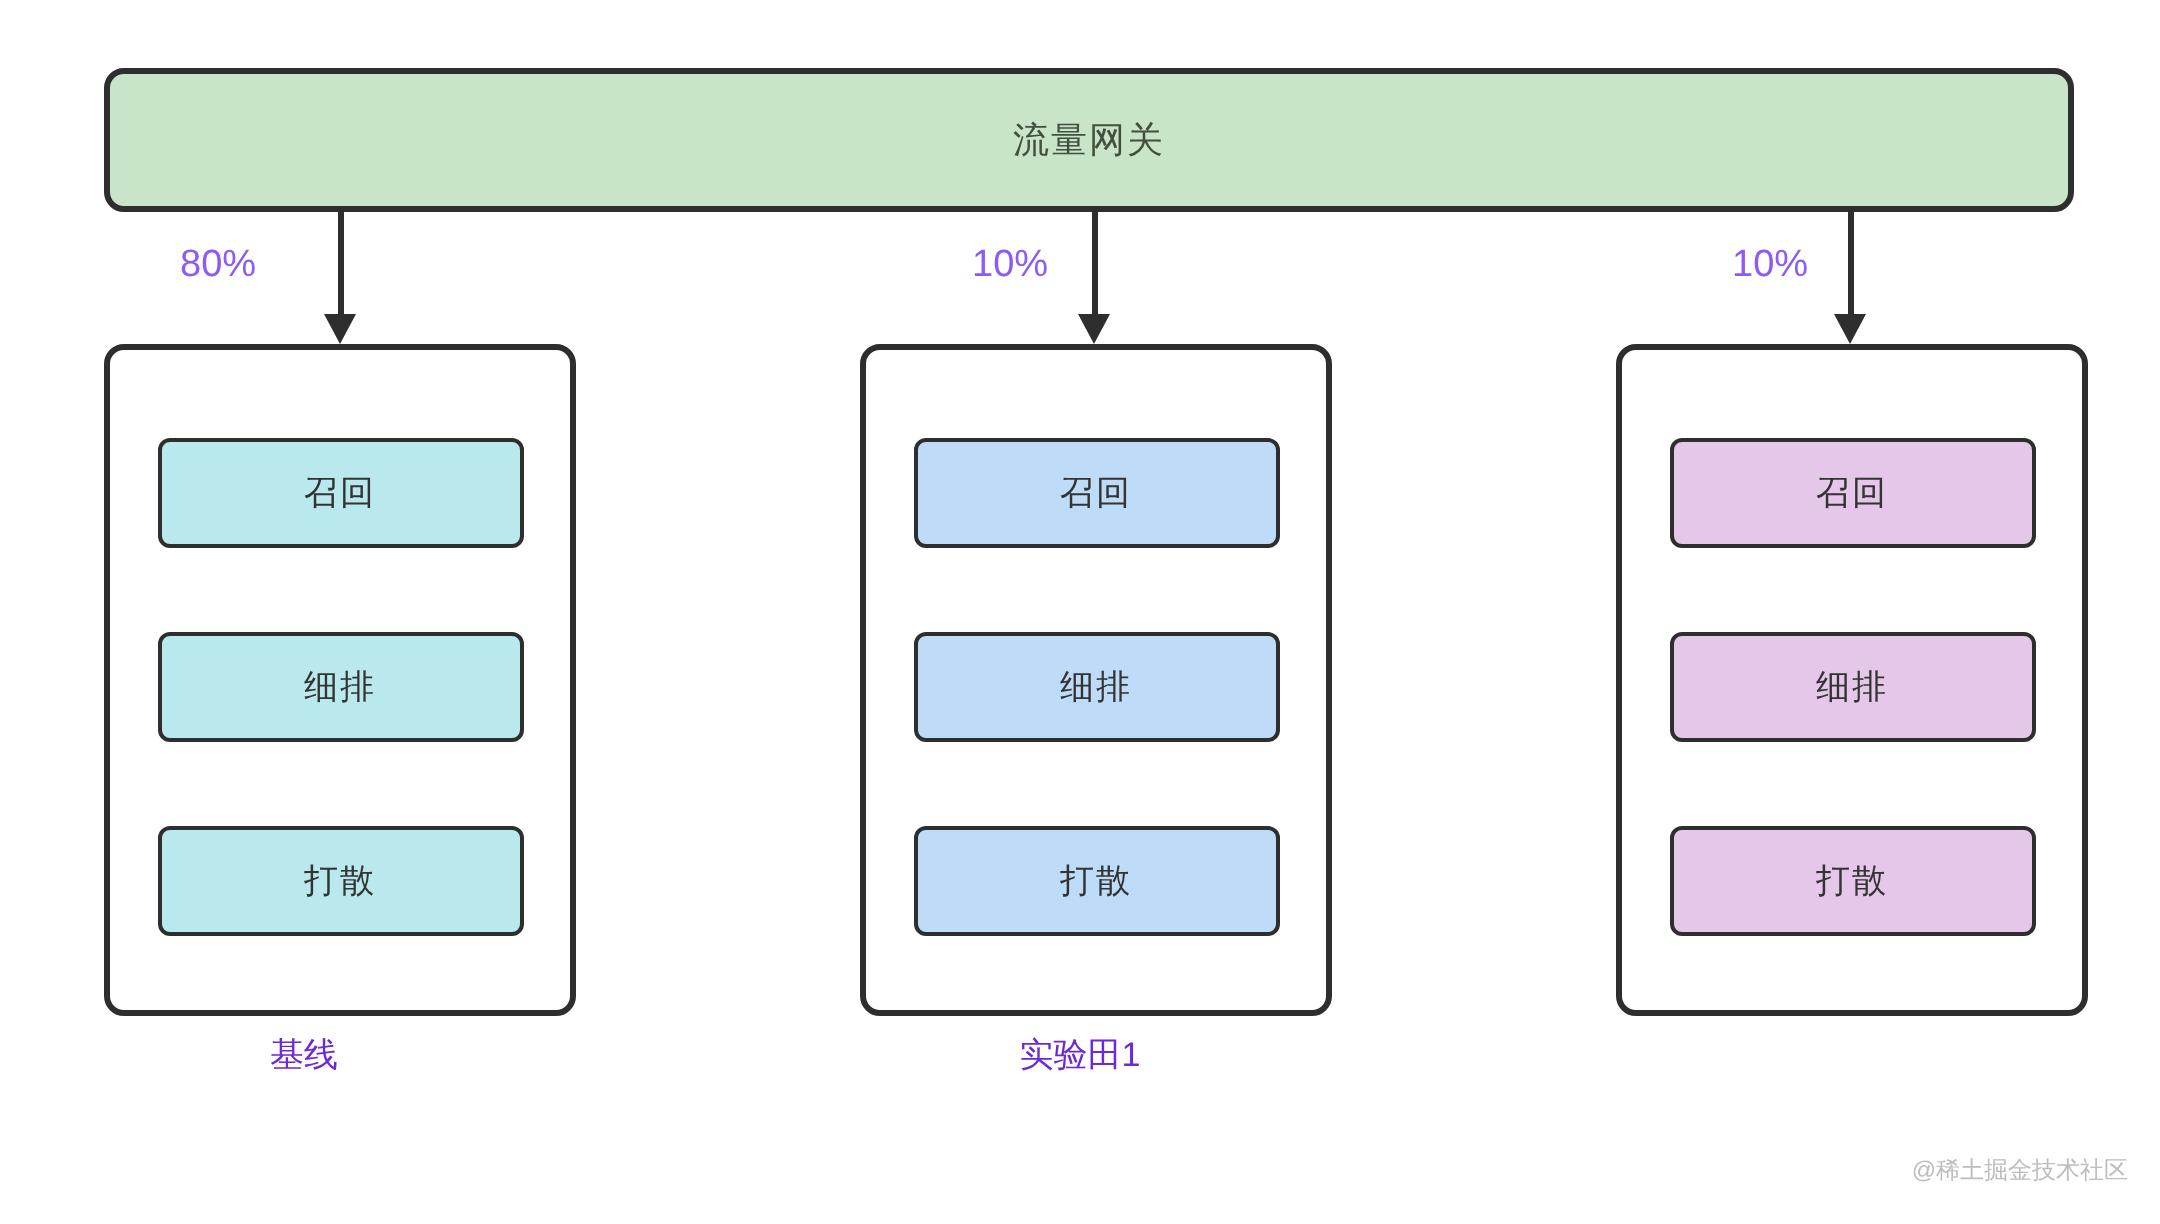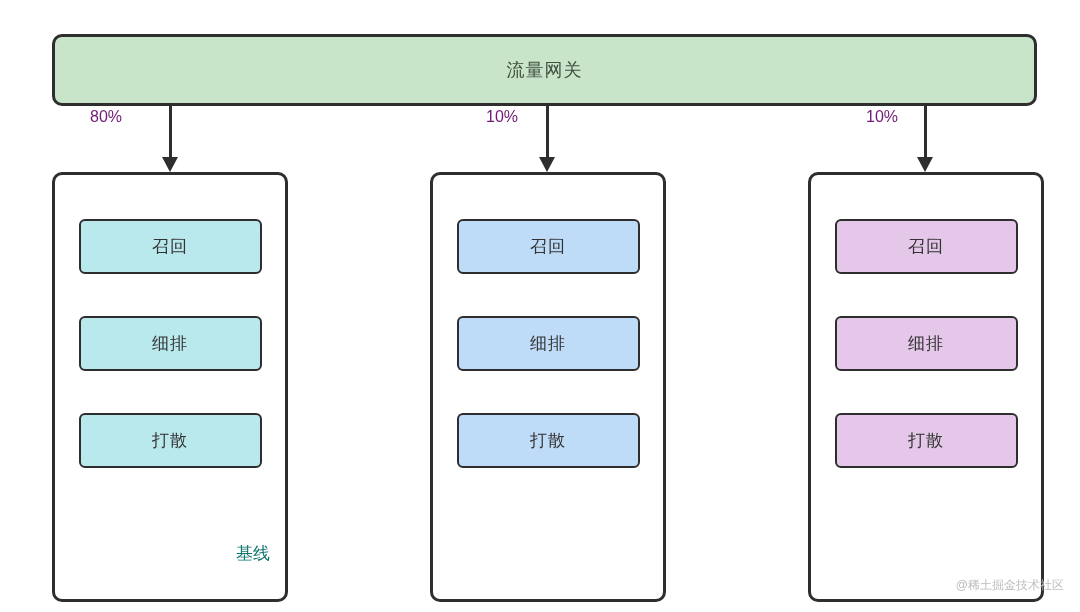--- a/index.html
+++ b/index.html
@@ -23,41 +23,41 @@
     font-size:18px;color:#43503f;letter-spacing:1px;
   }
   .connector{position:absolute;top:106px;width:16px;height:66px;}
   .connector .vline{position:absolute;left:6.5px;top:0;width:3px;height:54px;background:var(--stroke);}
   .connector .arrowhead{
     position:absolute;left:0;top:51px;width:0;height:0;
     border-left:8px solid transparent;border-right:8px solid transparent;
     border-top:15px solid var(--stroke);
   }
   .c0{left:162px;} .c1{left:539px;} .c2{left:917px;}
-  .pct{position:absolute;top:108px;font-size:16px;color:#701a75;}
+  .pct{position:absolute;top:122px;font-size:19px;color:#8b5cf6;}
   .p0{left:90px;} .p1{left:486px;} .p2{left:866px;}
   .lane{
-    position:absolute;top:172px;width:236px;height:430px;box-sizing:border-box;
+    position:absolute;top:172px;width:236px;height:336px;box-sizing:border-box;
     background:#ffffff;border:3px solid var(--stroke);border-radius:10px;
     display:flex;flex-direction:column;align-items:center;
     padding-top:44px;gap:42px;
   }
   .l0{left:52px;} .l1{left:430px;} .l2{left:808px;}
   .step{
     width:183px;height:55px;box-sizing:border-box;
     border:2.5px solid var(--stroke);border-radius:6px;
     display:flex;align-items:center;justify-content:center;
     font-size:17px;color:var(--text);letter-spacing:1px;
   }
   .l0 .step{background:var(--lane0-fill);}
   .l1 .step{background:var(--lane1-fill);}
   .l2 .step{background:var(--lane2-fill);}
   .lane-label{
-    position:absolute;top:542px;width:236px;text-align:right;
-    font-size:17px;color:#0f766e;
+    position:absolute;top:516px;width:236px;text-align:center;
+    font-size:17px;color:#6d28d9;
   }
   .ll0{left:34px;} .ll1{left:422px;} .ll2{left:802px;}
   .watermark{
     position:absolute;top:577px;right:16px;font-size:12px;color:var(--watermark);
   }
 </style>
 </head>
 <body>
 
 <div class="canvas">
@@ -113,16 +113,17 @@
     </div>
     <div class="step">
       <span>细排</span>
     </div>
     <div class="step">
       <span>打散</span>
     </div>
   </div>
 
   <div class="lane-label ll0">基线</div>
+  <div class="lane-label ll1">实验田1</div>
 
   <div class="watermark">@稀土掘金技术社区</div>
 
 </div>
 
 </body></html>

